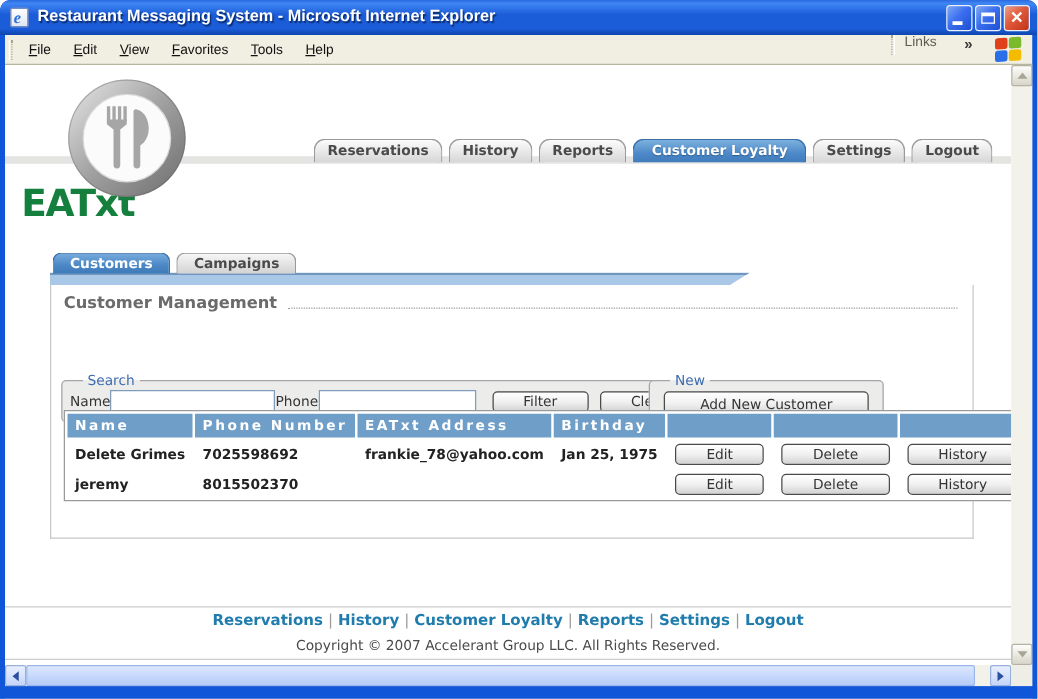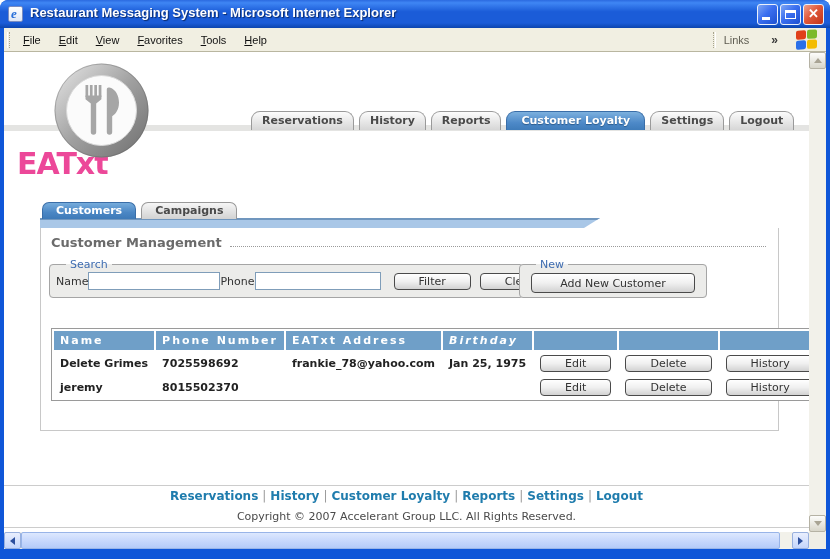--- a/index.html
+++ b/index.html
@@ -30,21 +30,21 @@
     color:#fff; font-size:13px; font-weight:bold; }
 
   
   .menubar { position:absolute; left:4px; top:28px; width:822px; height:24px;
     background:#f1efe2; border-bottom:1px solid #b9b6a0; }
   .grip { position:absolute; left:3px; top:4px; width:3px; height:16px;
     border-left:1px solid #fff; border-right:1px dotted #a8a48e; }
   .menus { position:absolute; left:10px; top:0; height:24px; display:flex; align-items:center; }
   .menu-item { display:inline-block; padding:3px 9px; font-size:11px; color:#111; cursor:default; }
   .menu-item::first-letter { text-decoration:underline; }
-  .links-area { position:absolute; right:48px; top:0; height:24px; display:flex; align-items:center; }
+  .links-area { position:absolute; right:48px; top:0; height:24px; display:flex; }
   .links-sep { width:3px; height:16px; border-left:1px dotted #a8a48e; border-right:1px solid #fff; margin-right:8px; }
   .links-label { font-size:11px; color:#5f5d52; margin-right:22px; }
   .links-chevron { font-size:12px; font-weight:bold; color:#3a3a3a; }
   .xp-logo { position:absolute; right:8px; top:2px; width:22px; height:20px; display:grid;
     grid-template-columns:10px 10px; grid-template-rows:9px 9px; gap:1px; transform:skewY(-4deg); }
   .xp-logo i { border-radius:2px; display:block; }
   .q-red{background:#e0401a;} .q-green{background:#7bba2b;} .q-blue{background:#2a6fe8;} .q-yellow{background:#f3bc00;}
 
   
   .client { position:absolute; left:4px; top:52px; width:822px; height:497px; background:#fff; }
@@ -69,21 +69,21 @@
 
   
   .border-left  { position:absolute; left:0; top:28px; width:4px; bottom:0; background:#0f56d8; }
   .border-right { position:absolute; right:0; top:28px; width:4px; bottom:0; background:#0f56d8; }
   .border-bottom{ position:absolute; left:0; bottom:0; width:830px; height:10px; background:#0f56d8; }
 
   
   .divider-band { position:absolute; left:0; top:73px; width:805px; height:6px; background:#e4e4e2; }
   .logo-link { position:absolute; left:0; top:0; width:170px; height:135px; }
   .logo-text { position:absolute; left:13px; top:94px; font-size:30px; font-weight:bold;
-    color:#ec4899; letter-spacing:-1px; text-shadow:0 1px 0 #fff; z-index:1; }
+    color:#15803d; letter-spacing:-1px; text-shadow:0 1px 0 #fff; z-index:1; }
   .plate { position:absolute; left:49px; top:10px; z-index:2; }
 
   
   .navtabs { position:absolute; left:247px; top:59px; display:flex; gap:5px; align-items:flex-end; z-index:3; }
   .tab { height:19px; padding:2px 10px; font-size:11px; font-weight:bold; color:#4a4a4a;
     background:linear-gradient(180deg,#fcfcfc,#d6d6d6); border:1px solid #9a9a9a; border-bottom:none;
     border-radius:9px 9px 0 0; white-space:nowrap; cursor:pointer; }
   .tab.active { color:#fff; background:linear-gradient(180deg,#7cb0de 0%,#4d89c8 60%,#3f7cba 100%);
     border:1px solid #3a6ea8; border-bottom:none; text-shadow:0 1px 1px #2a5a8a; padding:2px 14px; }
 
@@ -98,21 +98,21 @@
     background:#a9c7e7; border-top:2px solid #7096be;
     clip-path:polygon(0 0,100% 0,calc(100% - 16px) 100%,0 100%); z-index:2; }
 
   
   .panel { position:absolute; left:36px; top:176px; width:739px; height:203px; background:#fff;
     border:1px solid #c8c8c8; border-top:none; }
   .heading-row { position:absolute; left:10px; top:7px; right:12px; display:flex; align-items:center; }
   .heading { font-size:13px; font-weight:bold; color:#6b6b6b; white-space:nowrap; }
   .dotline { flex:1; margin-left:8px; height:9px; border-bottom:1px dotted #9a9a9a; }
 
-  fieldset { position:absolute; border:1px solid #a5a5a5; border-radius:4px; background:#ececea; }
+  fieldset { position:absolute; border:1px solid #a5a5a5; border-radius:4px; background:#ececea;margin-top:40px; }
   .fs-search { left:8px; top:30px; width:458px; height:40px; }
   .fs-new    { left:478px; top:30px; width:188px; height:40px; }
   legend { font-size:11px; color:#3e6cb0; margin-left:16px; padding:0 4px; }
   .fs-row { display:flex; align-items:center; padding:1px 6px 0 6px; }
   .fld-label { font-size:11px; color:#333; }
   .txt { height:18px; border:1px solid #7f9db9; font-size:11px; padding:0 3px; background:#fff; }
   .txt-name { width:132px; } .txt-phone { width:126px; margin-right:7px; }
   .btn { font-family:"DejaVu Sans", sans-serif; font-size:11px; color:#333; cursor:pointer;
     border:1px solid #4a4a4a; border-radius:4px; padding:1px 24px;
     background:linear-gradient(180deg,#ffffff 0%,#f0f0f0 50%,#d2d2d2 100%); white-space:nowrap; }
@@ -120,21 +120,21 @@
   .btn-add { display:block; margin:2px auto 0 auto; width:164px; height:20px; }
 
   
   .grid { position:absolute; left:10px; top:100px; border-collapse:separate; border-spacing:2px;
     background:#fff; border:1px solid #9a9a9a; table-layout:fixed; }
   .grid th { background:#6f9fc8; color:#fff; font-size:11px; font-weight:bold; letter-spacing:2px;
     text-align:left; padding:3px 6px; height:19px; white-space:nowrap; }
   .grid td { font-size:11px; font-weight:bold; color:#222; padding:2px 6px; height:22px;
     white-space:nowrap; overflow:hidden; }
   .row-odd td { background:#ffffff; } .row-even td { background:#d8eafa; }
-  .c-name{width:88px;} .c-phone{width:124px;} .c-email{width:154px;} .c-bday{width:86px;font-style:italic;}
+  .c-name{width:88px;} .c-phone{width:124px;} .c-email{width:154px;} .c-bday{width:86px;}
   .c-a1{width:42px;} .c-a2{width:76px;} .c-a3{width:74px;}
   .cell-btn { text-align:center; }
 
   
   .footer { position:absolute; left:0; top:433px; width:805px; background:#fff;
     border-top:1px solid #ccc; border-bottom:1px solid #ccc; text-align:center; padding:3px 0 4px 0; }
   .flinks { font-size:12px; font-weight:bold; color:#1f7cad; }
   .flink { color:#1f7cad; cursor:pointer; }
   .fsep { color:#9a9a9a; font-weight:normal; padding:0 4px; }
   .fcopy { font-size:11px; color:#4a4a4a; margin-top:7px; }

